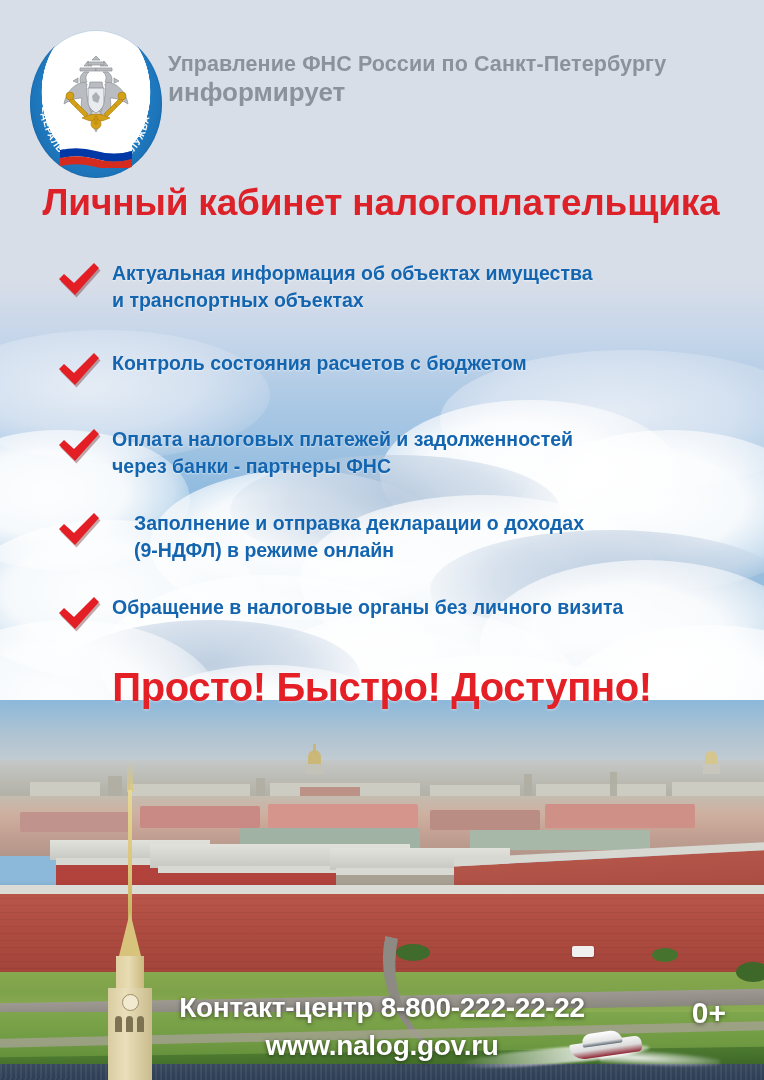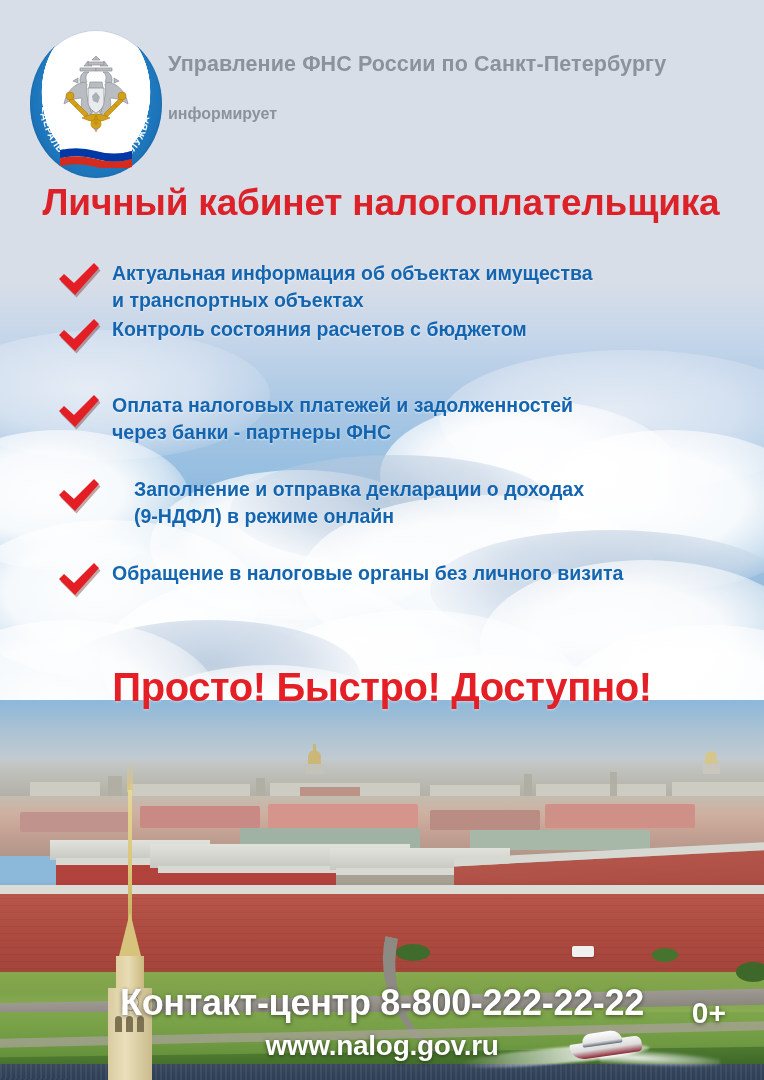--- a/index.html
+++ b/index.html
@@ -402,23 +402,22 @@
   }
   .header-line1 {
     color: #8a929c;
     font-size: 21.5px;
     font-weight: bold;
     letter-spacing: .1px;
     white-space: nowrap;
   }
   .header-line2 {
     color: #8a929c;
-    font-size: 16px;
+    font-size: 26px;
     font-weight: bold;
-    margin-top: 28px;
   }
 
   
   .title {
     position: absolute;
     top: 182px;
     left: 0; right: 2px;
     text-align: center;
     color: #dc2128;
     font-size: 37px;
@@ -451,21 +450,21 @@
     font-size: 19.5px;
     font-weight: bold;
     line-height: 27px;
     padding-top: 2px;
     margin-left: 4px;
     text-shadow: 0 1px 2px rgba(255,255,255,.55);
   }
   .feature .ftext .l2 { display: block; }
 
   .f1 { margin-top: 0px; }
-  .f2 { }
+  .f2 { margin-top: 34px; }
   .f3 { margin-top: 28px; }
   .f4 { margin-top: 28px; gap: 22px; }
   .f5 { margin-top: 28px; }
 
   
   .slogan {
     position: absolute;
     top: 665px;
     left: 0; right: 0;
     text-align: center;
@@ -478,21 +477,21 @@
 
   
   .footer {
     position: absolute;
     left: 0; right: 0;
     bottom: 18px;
     text-align: center;
     color: #ffffff;
   }
   .footer-phone {
-    font-size: 36px;
+    font-size: 28px;
     font-weight: bold;
     letter-spacing: -0.3px;
     text-shadow: 0 1px 4px rgba(0,0,0,.55);
   }
   .footer-site {
     font-size: 28px;
     font-weight: bold;
     margin-top: 6px;
     letter-spacing: -0.3px;
     text-shadow: 0 1px 4px rgba(0,0,0,.55);

